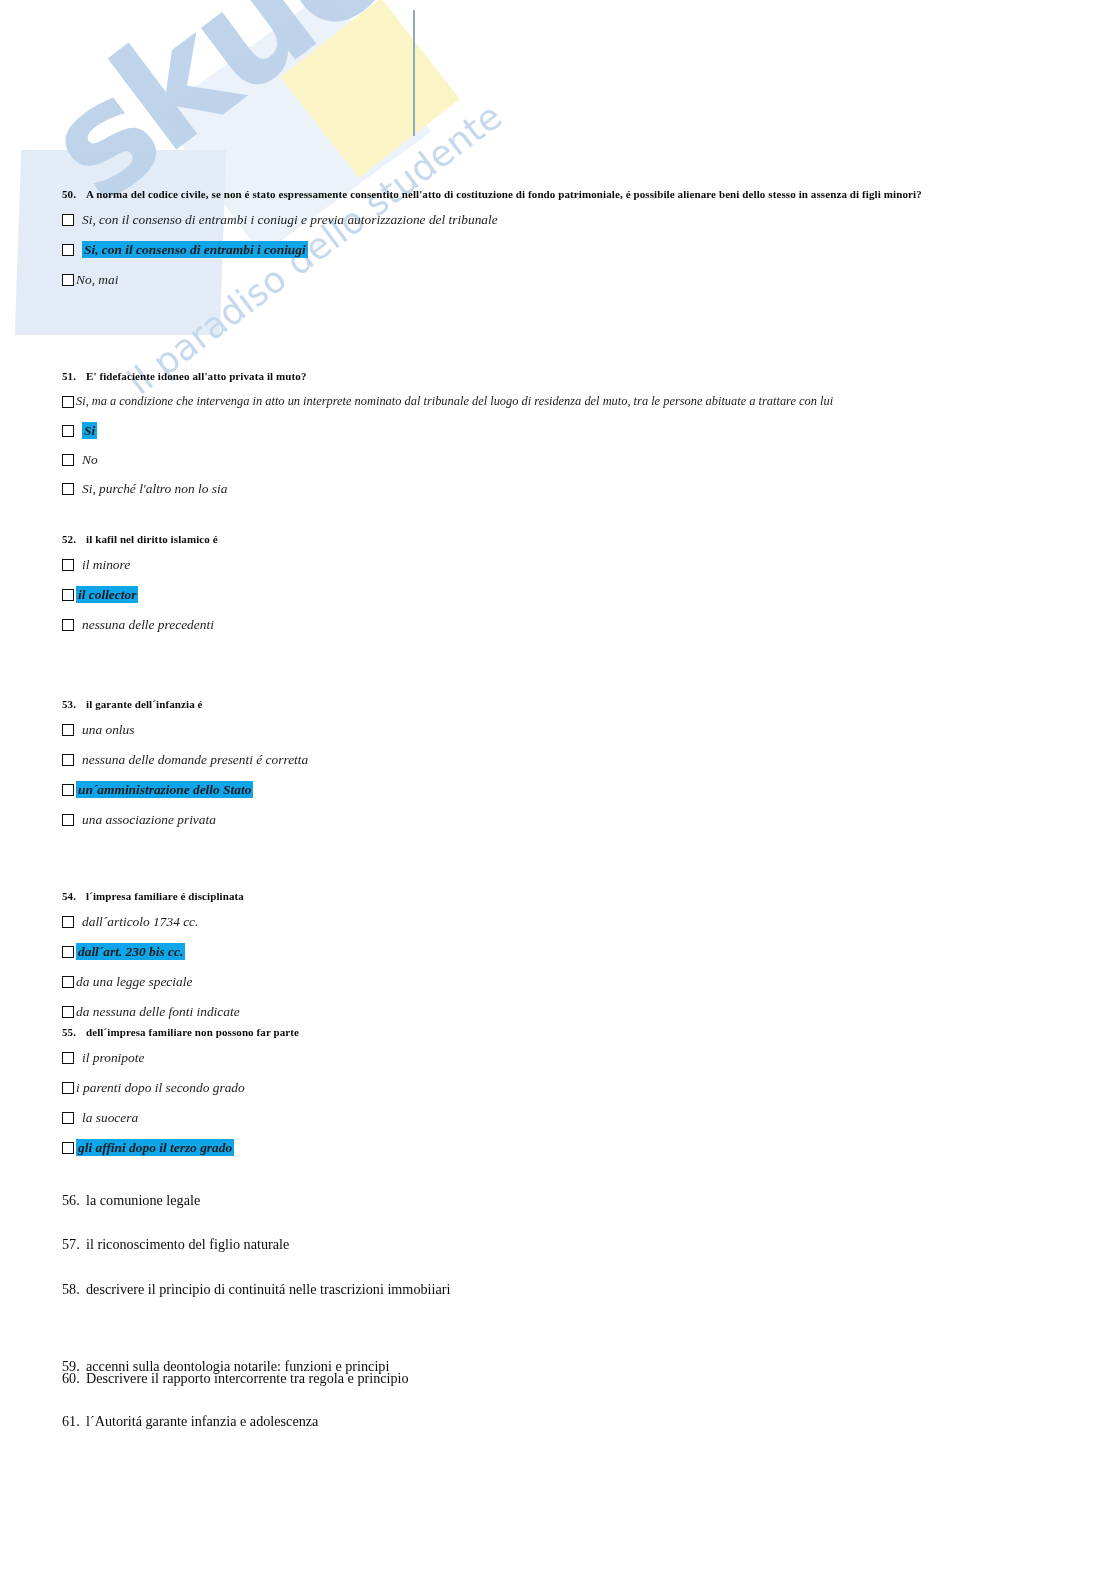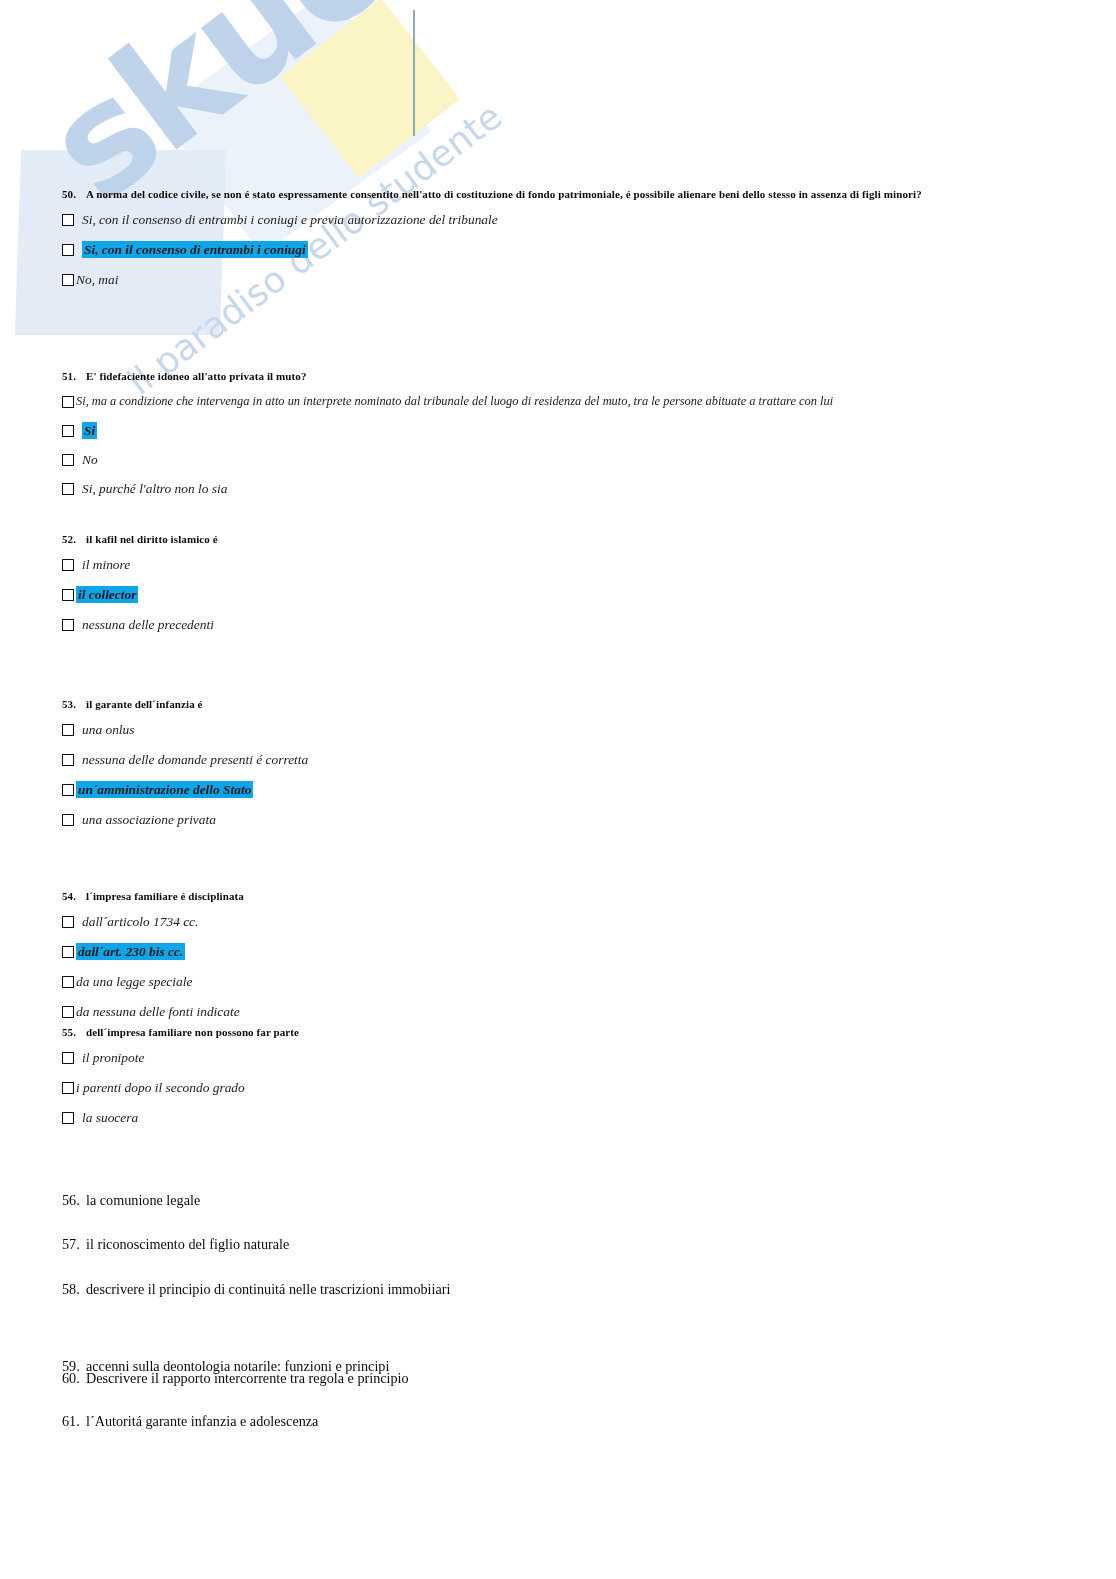--- a/index.html
+++ b/index.html
@@ -300,20 +300,24 @@
           <span class="otext gap">il pronipote</span>
         </div>
         <div class="opt">
           <span class="cbox"></span>
           <span class="otext nogap">i parenti dopo il secondo grado</span>
         </div>
         <div class="opt">
           <span class="cbox"></span>
           <span class="otext gap">la suocera</span>
         </div>
+        <div class="opt">
+          <span class="cbox"></span>
+          <span class="otext nogap hl">gli affini dopo il terzo grado</span>
+        </div>
       </div>
     </div>
 
     <div class="plainq" style="top:1192px;">
       <span class="qnum">56.</span><span>la comunione legale</span>
     </div>
     <div class="plainq" style="top:1236px;">
       <span class="qnum">57.</span><span>il riconoscimento del figlio naturale</span>
     </div>
     <div class="plainq" style="top:1281px;">

